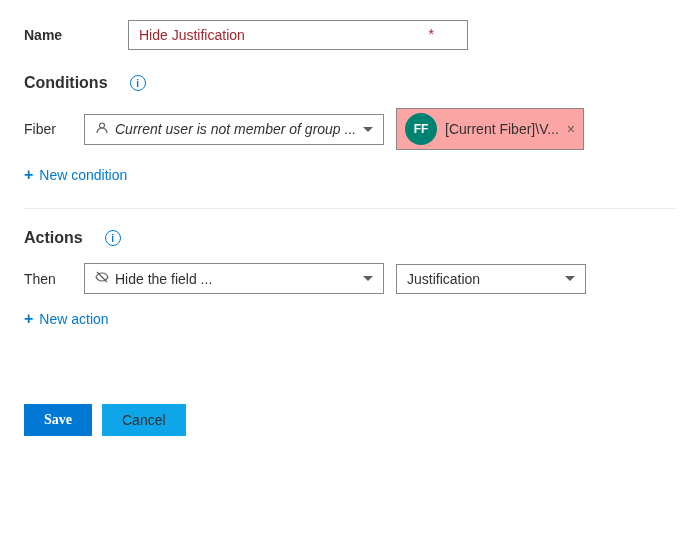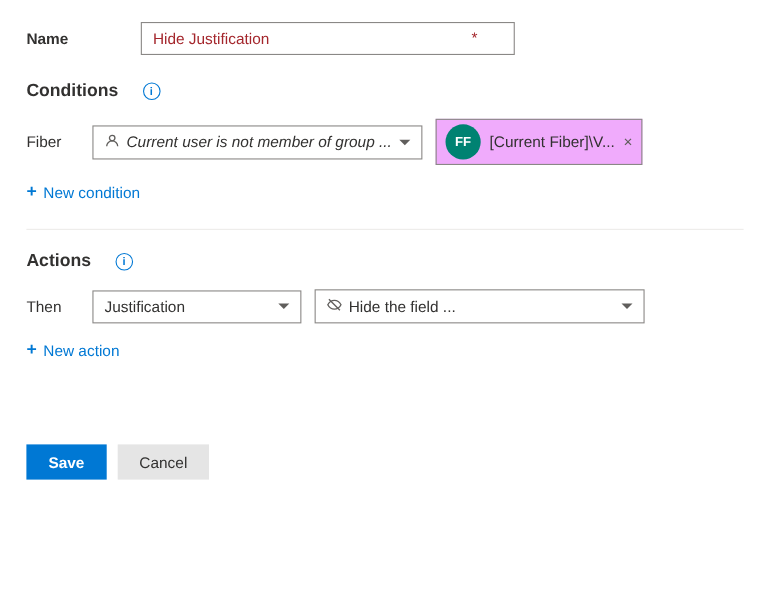--- a/index.html
+++ b/index.html
@@ -162,21 +162,21 @@
       justify-content: center;
       flex-shrink: 0;
     }
 
     .tag-chip {
       display: flex;
       align-items: center;
       border: 1px solid #8a8886;
       padding: 4px 8px;
       gap: 8px;
-      background: #f0abfc;
+      background: #fca5a5;
     }
 
     .tag-text {
       font-size: 14px;
       color: #323130;
     }
 
     .close-btn {
       cursor: pointer;
       color: #605e5c;
@@ -218,27 +218,27 @@
       gap: 10px;
       margin-top: 32px;
     }
 
     .btn-save {
       background: #0078d4;
       color: #fff;
       border: none;
       padding: 8px 20px;
       font-size: 14px;
-      font-family: Liberation Sans, sans-serif;
+      font-family: Liberation Serif, serif;
       cursor: pointer;
       font-weight: 600;
     }
 
     .btn-cancel {
-      background: #e5e5e5;
+      background: #0ea5e9;
       color: #323130;
       border: none;
       padding: 8px 20px;
       font-size: 14px;
       font-family: inherit;
       cursor: pointer;
       font-weight: 400;
     }
 
     .cursor-area {
@@ -293,35 +293,35 @@
 
 <div class="actions-section">
   <div class="section-header">
     <span class="section-title">Actions</span>
     <span class="info-icon">i</span>
   </div>
 
   <div class="condition-row">
     <span class="row-label">Then</span>
 
-    <div class="dropdown justification-dropdown">
-      <span class="dropdown-text">Justification</span>
-      <span class="chevron-down"></span>
-    </div>
-
     <div class="dropdown action-dropdown">
       <span class="hide-field-icon">
         <svg width="14" height="14" viewBox="0 0 14 14" fill="none" xmlns="http://www.w3.org/2000/svg">
           <path d="M1 7s2-4 6-4 6 4 6 4-2 4-6 4-6-4-6-4z" stroke="#605e5c" stroke-width="1.2" fill="none"></path>
           <line x1="2" y1="2" x2="12" y2="12" stroke="#605e5c" stroke-width="1.2"></line>
         </svg>
       </span>
       <span class="dropdown-text">Hide the field ...</span>
       <span class="chevron-down"></span>
     </div>
+
+    <div class="dropdown justification-dropdown">
+      <span class="dropdown-text">Justification</span>
+      <span class="chevron-down"></span>
+    </div>
   </div>
 
   <div class="new-action-row">
     <span class="plus-icon">+</span>
     <span>New action</span>
   </div>
 </div>
 
 <div class="cursor-area"></div>
 

